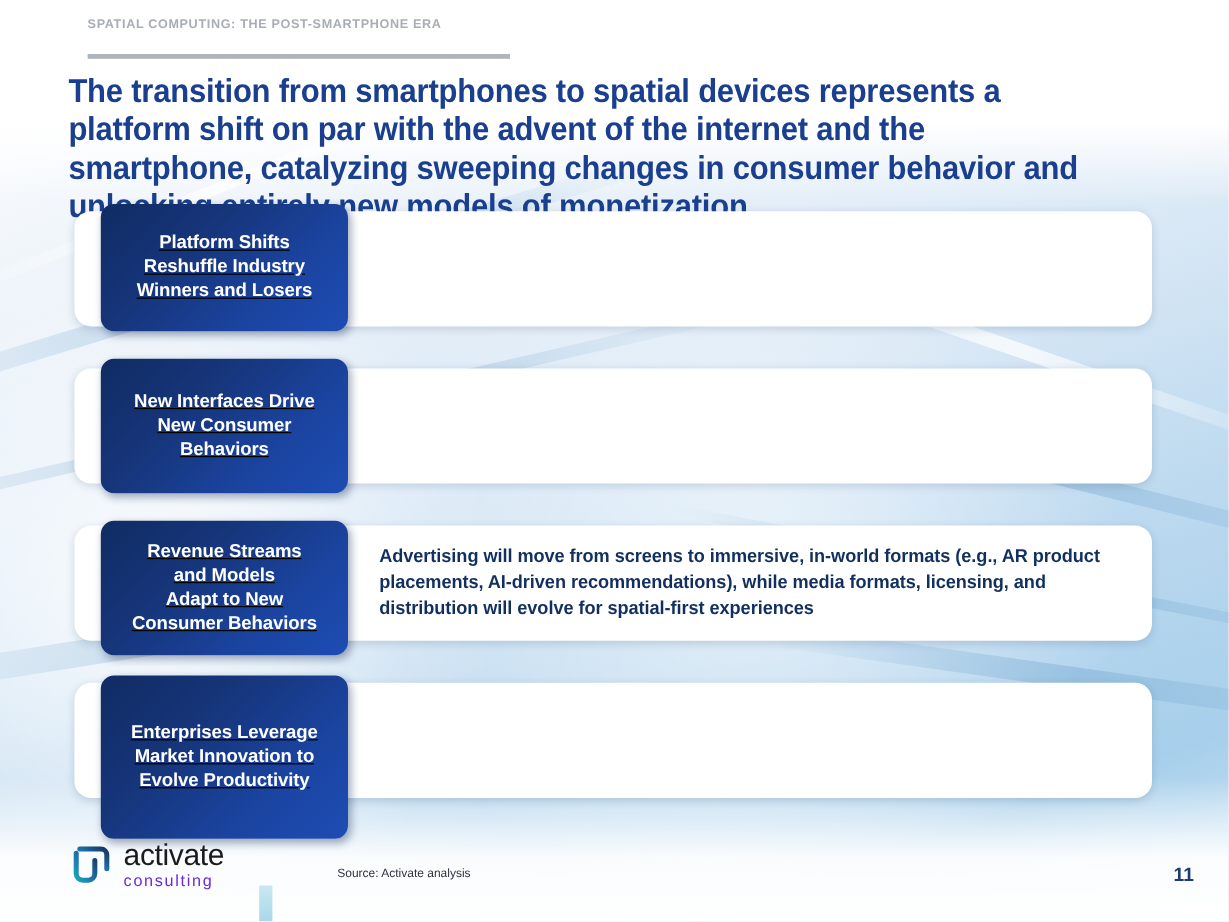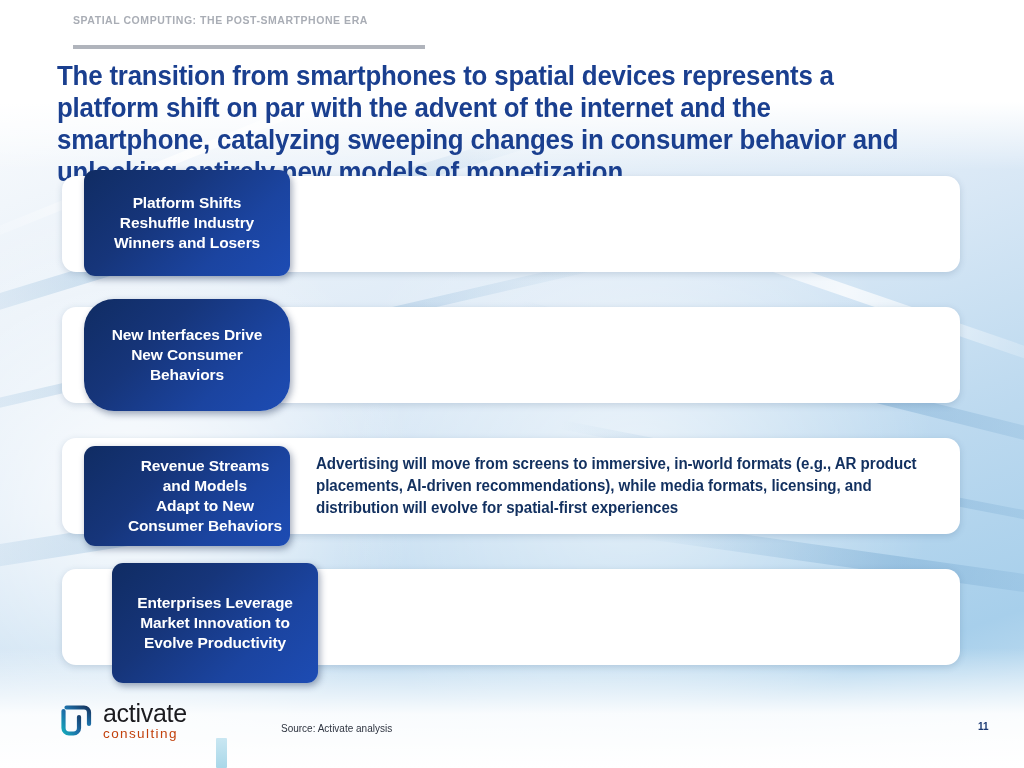--- a/index.html
+++ b/index.html
@@ -138,20 +138,21 @@
     width: 206px;
     height: 112px;
     border-radius: 11px;
     background: linear-gradient(135deg, #102c63 0%, #16357a 35%, #1b44a0 70%, #1d4cb4 100%);
     box-shadow: 2px 3px 7px rgba(20,40,80,0.40);
     display: flex;
     align-items: center;
     justify-content: center;
     box-sizing: border-box;
     padding: 0 8px;
+    text-decoration: underline;
   }
   .row-label-text {
     color: #ffffff;
     font-weight: bold;
     font-size: 15.5px;
     line-height: 20px;
     text-align: center;
     letter-spacing: -0.1px;
     white-space: pre-line;
   }
@@ -171,23 +172,23 @@
     font-size: 15.6px;
     line-height: 22px;
     letter-spacing: -0.05px;
     white-space: pre-line;
     transform: scaleX(0.97);
     transform-origin: left center;
   }
 
   
   .row.r1 .row-label { top: 2px; height: 106px; }
-  .row.r2 .row-label { top: 0px; height: 112px; border-radius: 30px; }
-  .row.r3 .row-label { top: 16px; height: 100px; justify-content: flex-end; }
-  .row.r4 .row-label { top: 2px; height: 120px; margin-left: 28px; }
+  .row.r2 .row-label { top: 0px; height: 112px; }
+  .row.r3 .row-label { top: 4px; height: 112px; }
+  .row.r4 .row-label { top: 2px; height: 136px; }
 
   
   .logo-wrap {
     position: absolute;
     left: 60px;
     top: 701px;
     display: flex;
     align-items: center;
   }
   .logo-mark {
@@ -201,37 +202,37 @@
     line-height: 1;
   }
   .logo-activate {
     font-size: 25px;
     color: #1b1b1f;
     letter-spacing: -0.3px;
     font-weight: normal;
   }
   .logo-consulting {
     font-size: 13.5px;
-    color: #c2410c;
+    color: #6d28d9;
     letter-spacing: 1.4px;
     margin-top: 1px;
   }
   .source {
     position: absolute;
     left: 236px;
     top: 723px;
     font-size: 10px;
     color: #2e3440;
     margin-left: 45px;
   }
   .page-num {
     position: absolute;
     left: 978px;
     top: 721px;
-    font-size: 10px;
+    font-size: 16px;
     font-weight: bold;
     color: #1c3a73;
   }
 </style>
 </head>
 <body>
 
 <div id="slide">
 
   <div class="bg-base"></div>

